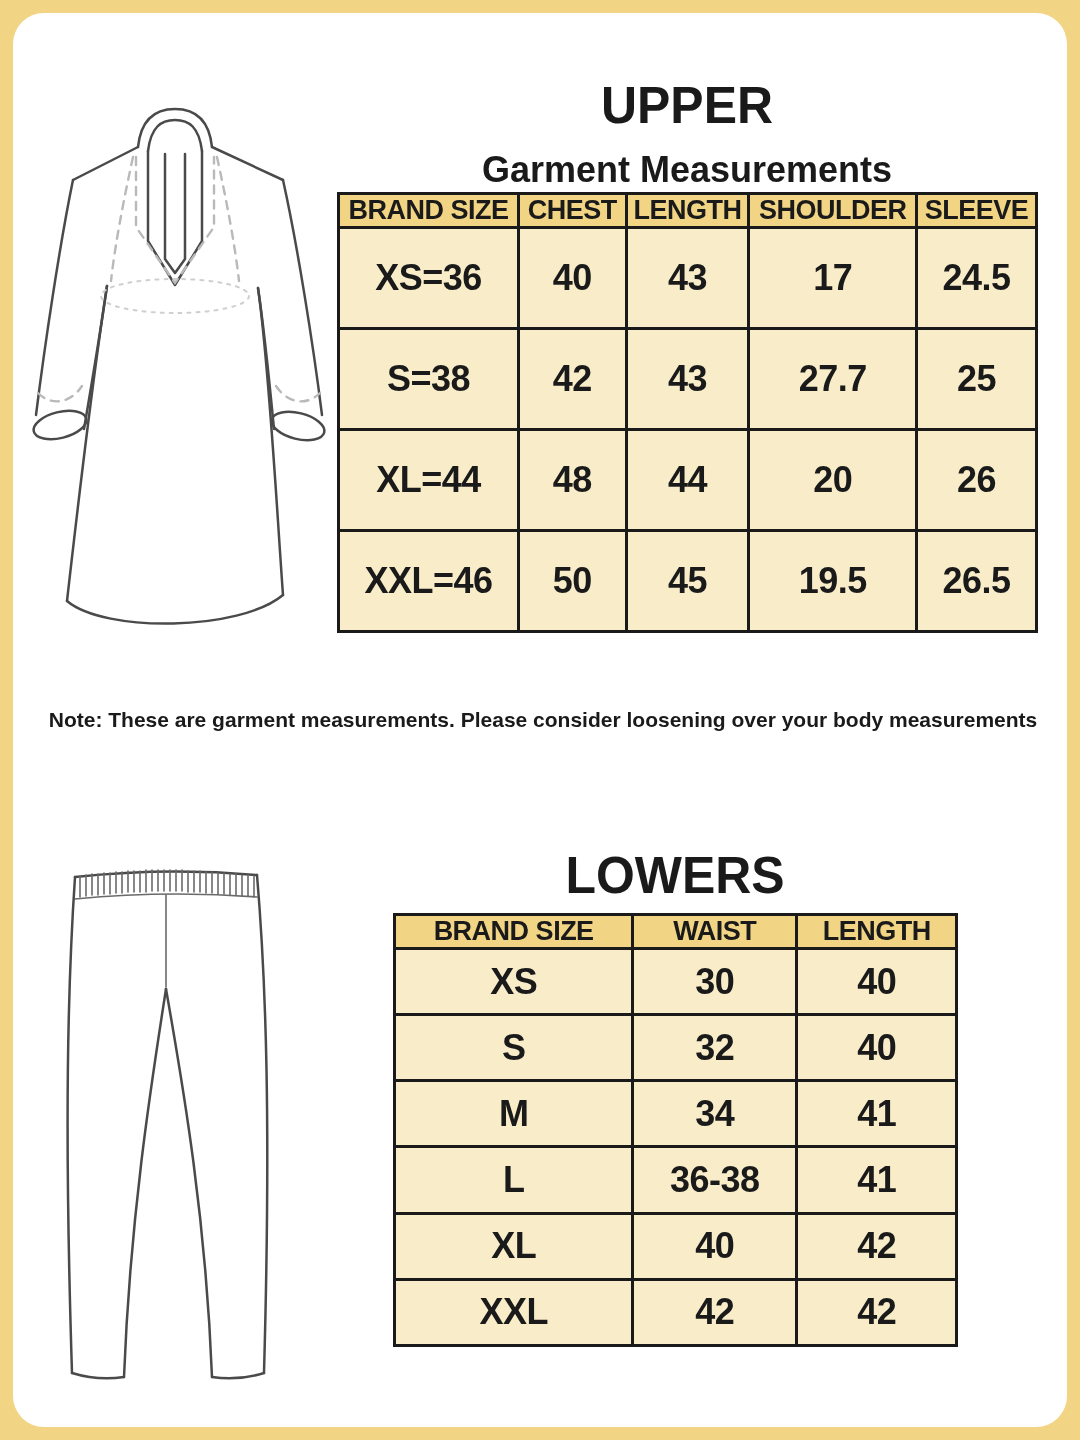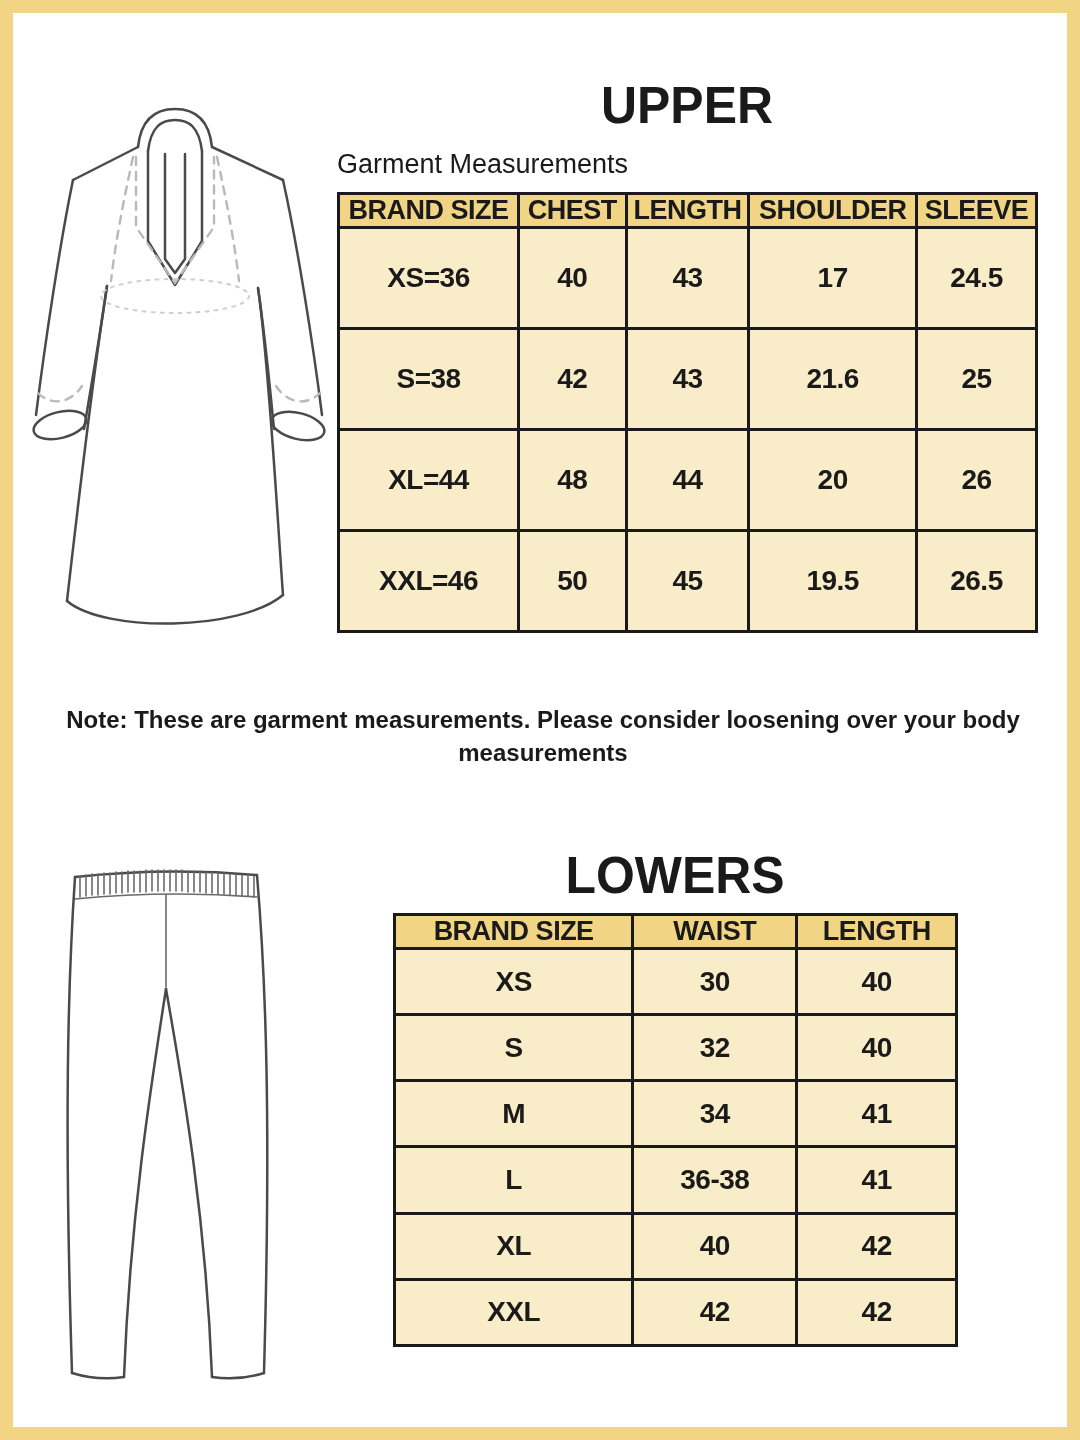--- a/index.html
+++ b/index.html
@@ -11,45 +11,45 @@
   }
   *{margin:0;padding:0;box-sizing:border-box;}
   html,body{background:#fff;}
   body{font-family:"Liberation Sans", sans-serif; color:var(--ink);}
   .page{
     position:relative; width:1080px; height:1440px;
     background:var(--frame);
   }
   .inner{
     position:absolute; left:13px; top:13px; right:13px; bottom:13px;
-    background:#ffffff; overflow:hidden;
+    background:#ffffff; overflow:hidden;border-radius:31px;
   }
   .abs{position:absolute;}
   .title{
     font-weight:bold; font-size:52px; letter-spacing:0px;
     text-align:center; color:var(--ink);
     transform:scaleX(0.96); transform-origin:center;
   }
   .subtitle{
-    font-weight:normal; font-size:27px; text-align:left; color:var(--ink);
+    font-weight:bold; font-size:36px; text-align:center; color:var(--ink);
   }
   table.size-table{
     border-collapse:collapse; table-layout:fixed;
     width:100%; height:100%;
   }
   table.size-table th, table.size-table td{
     border:3px solid var(--line);
     text-align:center; vertical-align:middle;
     font-weight:bold; color:var(--ink);
     letter-spacing:-0.5px;
   }
   table.size-table th{background:var(--header-bg); font-size:27px;}
-  table.size-table td{background:var(--row-bg); font-size:28px;}
+  table.size-table td{background:var(--row-bg); font-size:36px;}
   .note{
-    text-align:center; font-weight:bold; font-size:24px; line-height:33px;
+    text-align:center; font-weight:bold; font-size:21px; line-height:33px;
     color:var(--ink);
   }
   svg .solid{fill:none; stroke:#4a4a4a; stroke-width:2.5; stroke-linecap:round; stroke-linejoin:round;}
   svg .thin{fill:none; stroke:#6a6a6a; stroke-width:1.6; stroke-linecap:round;}
   svg .dashed{fill:none; stroke:#b9b9b9; stroke-width:2.4; stroke-dasharray:8 7; stroke-linecap:round;}
   svg .dotted{fill:none; stroke:#cfcfcf; stroke-width:2; stroke-dasharray:3 6; stroke-linecap:round;}
 </style>
 </head>
 <body>
 
@@ -115,21 +115,21 @@
               <td>XS=36</td>
               <td>40</td>
               <td>43</td>
               <td>17</td>
               <td>24.5</td>
             </tr>
             <tr>
               <td>S=38</td>
               <td>42</td>
               <td>43</td>
-              <td>21.6</td>
+              <td>27.7</td>
               <td>25</td>
             </tr>
             <tr>
               <td>XL=44</td>
               <td>48</td>
               <td>44</td>
               <td>20</td>
               <td>26</td>
             </tr>
             <tr>

